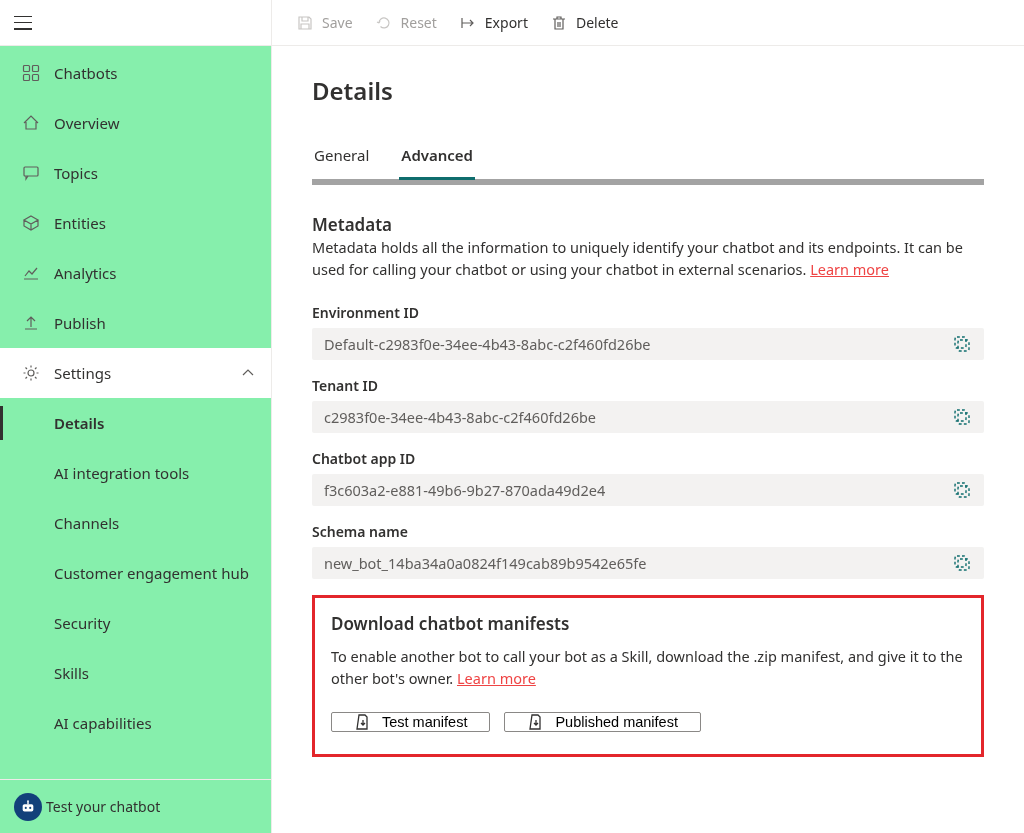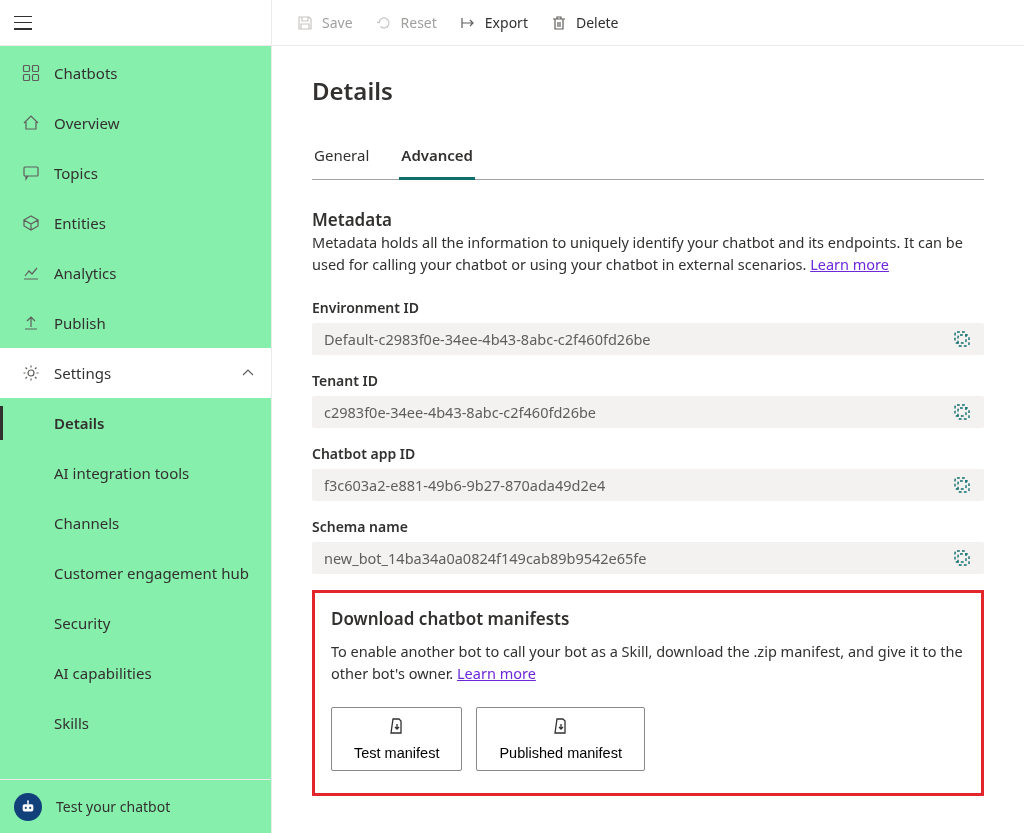--- a/index.html
+++ b/index.html
@@ -70,21 +70,21 @@
     background: #323130;
   }
   .nav-item .label, .nav-sub .label { font-size: 15px; }
   .nav-item .chev { margin-left: auto; }
 
   .sidebar-footer {
     border-top: 1px solid #edebe9;
     height: 54px;
     display: flex;
     align-items: center;
-    gap: 14px;
+    gap: 4px;
     padding: 0 14px;
     cursor: pointer;
   }
   .bot-avatar {
     width: 28px; height: 28px;
     border-radius: 50%;
     background: #12407a;
     display: flex; align-items: center; justify-content: center;
   }
 
@@ -107,34 +107,34 @@
   }
   .cmd.disabled { color: #a19f9d; cursor: default; }
   .cmd.disabled .icn svg { stroke: #c8c6c4; }
 
   .content {
     padding: 28px 40px 24px 40px;
     overflow-y: auto;
     flex: 1;
   }
   h1.page-title { font-size: 24px; font-weight: 600; margin-bottom: 28px; }
-  .tabs { display: flex; gap: 28px; border-bottom: 1px solid #a3a3a3; margin-bottom: 28px; }
+  .tabs { display: flex; gap: 28px; border-bottom: 6px solid #a3a3a3; margin-bottom: 28px; }
   .tab {
     padding: 10px 2px 12px 2px;
     font-size: 15px;
     color: #323130;
     cursor: pointer;
     border-bottom: 3px solid transparent;
     margin-bottom: -1px;
   }
   .tab.active { font-weight: 600; border-bottom-color: #0f6d6d; }
 
   h2.section-title { font-size: 17px; font-weight: 600; }
   p.section-desc { font-size: 14.5px; color: #323130; line-height: 1.55; max-width: 720px; margin-bottom: 22px; }
-  a.link { color: #6d28d9; text-decoration: underline; cursor: pointer; }
+  a.link { color: #ef4444; text-decoration: underline; cursor: pointer; }
 
   .field { margin-bottom: 16px; }
   .field-label { font-size: 14px; font-weight: 600; margin-bottom: 6px; display:block; }
   .field-box {
     background: #f3f2f1;
     height: 32px;
     display: flex;
     align-items: center;
     padding: 0 12px;
     gap: 10px;
@@ -148,26 +148,25 @@
     border: 3px solid #e3262b;
     padding: 14px 16px 22px 16px;
     margin-top: 6px;
   }
   .manifests-box h2 { margin-bottom: 10px; }
   .manifests-box p { margin-bottom: 22px; }
   .btn-row { display: flex; gap: 14px; }
   .btn {
     border: 1px solid #8a8886;
     background: #fff;
-    padding: 9px 22px;
+    padding: 0 22px;
     display: flex; align-items: center; gap: 10px;
     font-size: 14.5px;
     cursor: pointer;
     border-radius: 2px;
-    flex-direction: column;
   }
   .btn svg { width:18px; height:18px; stroke:#323130; fill:none; stroke-width:1.3; }
 </style>
 </head>
 <body>
 
 <div class="shell">
   <aside class="sidebar">
     <div class="sidebar-top">
       <div class="hamburger">
@@ -260,24 +259,24 @@
       <div class="nav-sub">
         <span class="label">Channels</span>
       </div>
       <div class="nav-sub multi">
         <span class="label">Customer engagement hub</span>
       </div>
       <div class="nav-sub">
         <span class="label">Security</span>
       </div>
       <div class="nav-sub">
+        <span class="label">Skills</span>
+      </div>
+      <div class="nav-sub">
         <span class="label">AI capabilities</span>
-      </div>
-      <div class="nav-sub">
-        <span class="label">Skills</span>
       </div>
 
     </nav>
 
     <div class="sidebar-footer">
       <span class="bot-avatar">
         <svg viewBox="0 0 18 18" width="16" height="16">
             <rect x="3" y="6" width="12" height="8" rx="2" fill="#fff"></rect>
             <circle cx="6.5" cy="10" r="1.2" fill="#12407a"></circle>
             <circle cx="11.5" cy="10" r="1.2" fill="#12407a"></circle>

